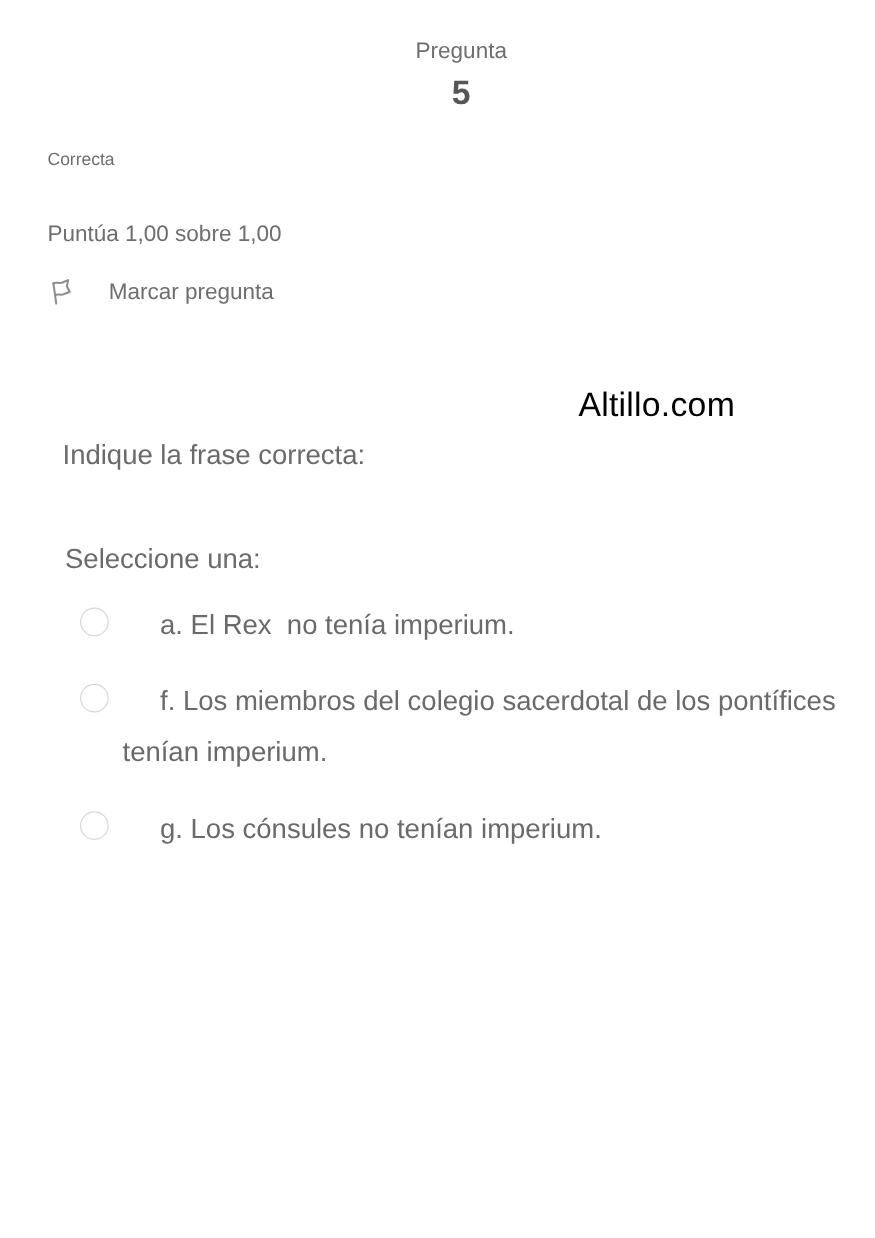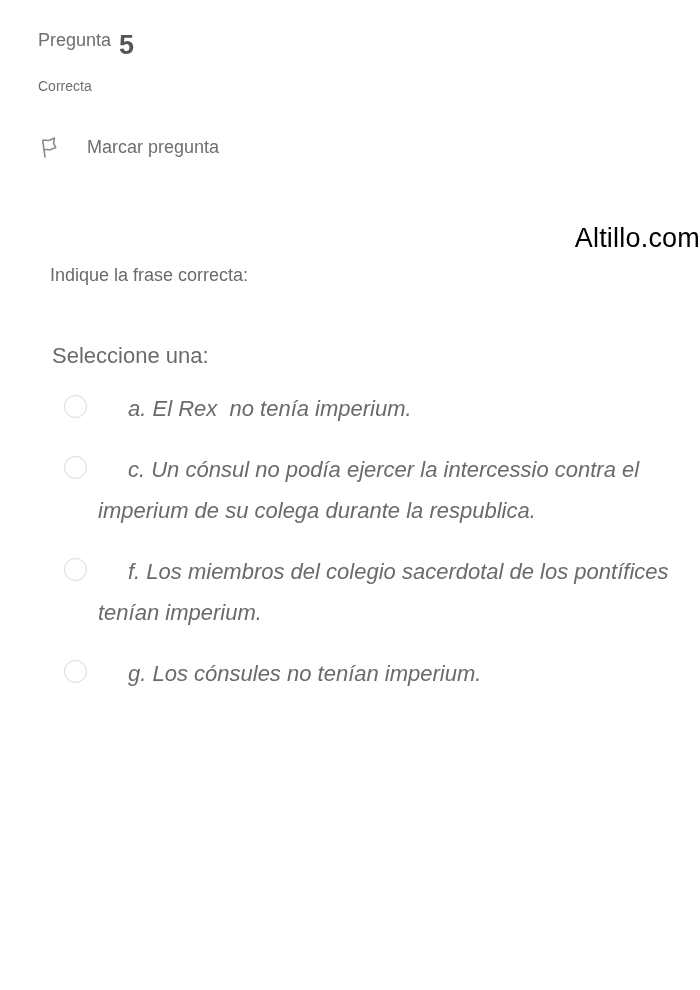--- a/index.html
+++ b/index.html
@@ -20,24 +20,25 @@
     overflow:hidden;
     position:relative;
   }
   
   .question-info{
     padding:30px 0 0 38px;
   }
   .q-title{
     font-size:18px;
     color:var(--header-gray);
-    margin-bottom:17px;
+    margin-bottom:29px;
     display:flex;
-    align-items:flex-start;
+    align-items:center;
     gap:8px;
+    flex-direction:column;
   }
   .q-number{
     font-size:27px;
     font-weight:bold;
     color:var(--number-dark);
   }
   .q-state{
     font-size:14px;
     color:var(--header-gray);
     margin-bottom:42px;
@@ -56,43 +57,43 @@
     cursor:pointer;
   }
   .flag-icon{
     width:23px;height:23px;
     display:inline-block;
     transform:rotate(-8deg);
   }
   
   .watermark{
     margin-top:64px;
+    padding-right:112px;
     text-align:right;
     font-size:27px;
     color:var(--watermark-black);
     letter-spacing:0.2px;
   }
   
   .prompt{
     margin:11px 11px 0 50px;
-    font-size:18px;
+    font-size:22px;
     color:var(--text-gray);
   }
   .select-label{
     margin:57px 0 19px 52px;
     font-size:22px;
     color:var(--text-gray);
   }
   .options{margin:0;}
   .option{
     position:relative;
     margin-bottom:20px;
     min-height:41px;
     cursor:pointer;
-    font-style:italic;
   }
   .opt-text{
     margin-left:98px;
     max-width:575px;
     text-indent:30px;
     font-size:22px;
     line-height:41px;
     color:var(--text-gray);
     white-space:pre-wrap;
   }
@@ -127,20 +128,21 @@
 <body>
 
 <div>
 
   <div class="question-info">
     <div class="q-title">
       <span>Pregunta</span>
       <span class="q-number">5</span>
     </div>
     <div class="q-state">Correcta</div>
+    <div class="q-grade">Puntúa 1,00 sobre 1,00</div>
     <div class="q-flag">
       <span class="flag-icon">
         <svg viewBox="0 0 24 24" width="23" height="23" fill="none" stroke="#8d8d8d" stroke-width="1.7" stroke-linejoin="round" stroke-linecap="round">
           <path d="M6 21 L6 4"></path>
           <path d="M6 4 C 8.5 2.6, 10.5 5.2, 13 4.4 L 18.5 3 L 16.8 8 L 18.5 13 L 13 14.2 C 10.5 15, 8.5 12.6, 6 14"></path>
         </svg>
       </span>
       <span>Marcar pregunta</span>
     </div>
   </div>
@@ -152,24 +154,20 @@
   <div class="select-label">Seleccione una:</div>
 
   <div class="options">
 
     <div class="option">
       <span class="radio"></span>
       <p class="opt-text"><span>a. El Rex  no tenía imperium.</span></p>
     </div>
 
 
-    <div class="option">
-      <span class="radio"></span>
-      <p class="opt-text"><span>c. Un cónsul no podía ejercer la intercessio contra el imperium de su colega durante la respublica.</span></p>
-    </div>
 
 
 
     <div class="option">
       <span class="radio"></span>
       <p class="opt-text"><span>f. Los miembros del colegio sacerdotal de los pontífices tenían imperium.</span></p>
     </div>
 
     <div class="option">
       <span class="radio"></span>

